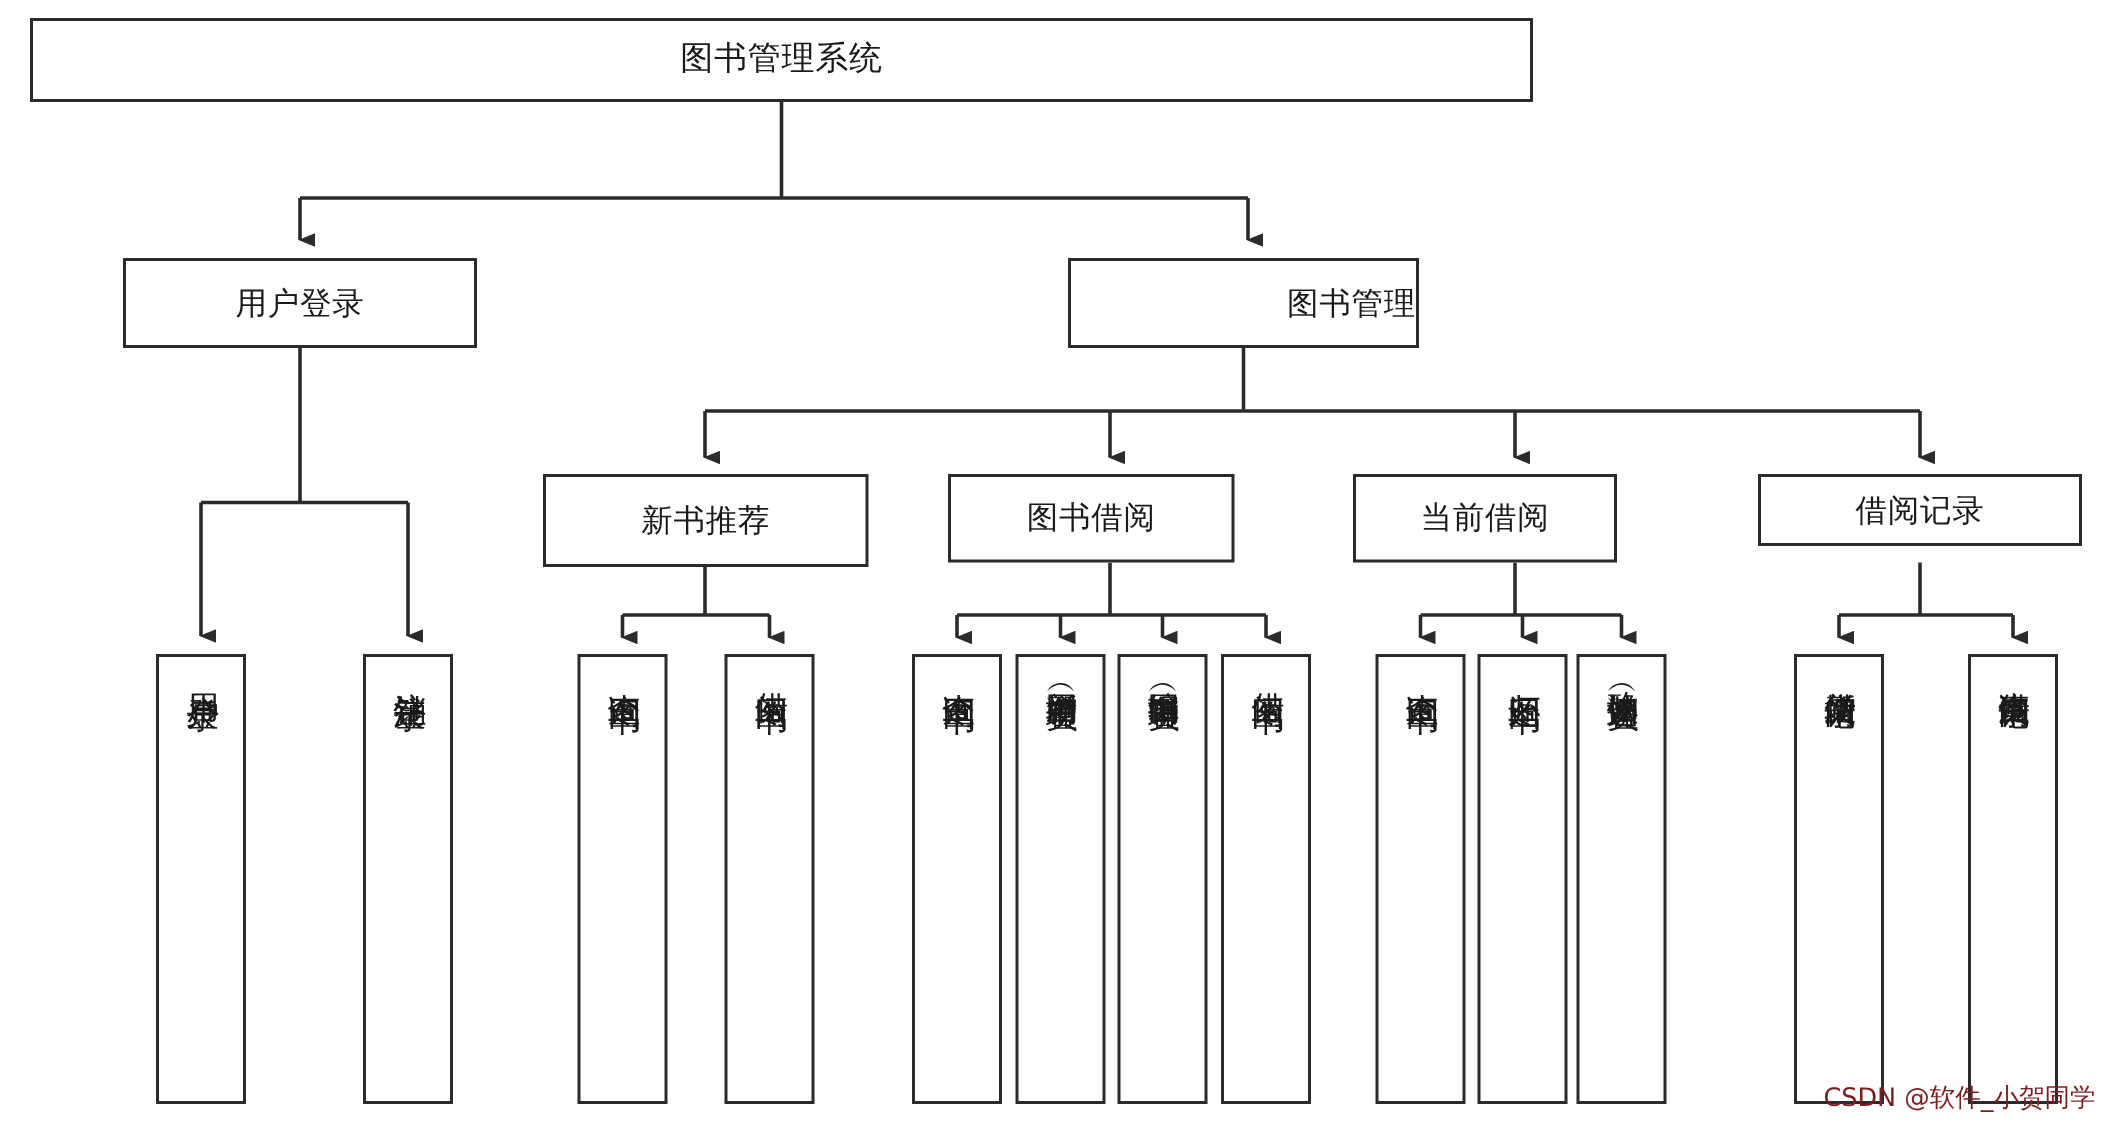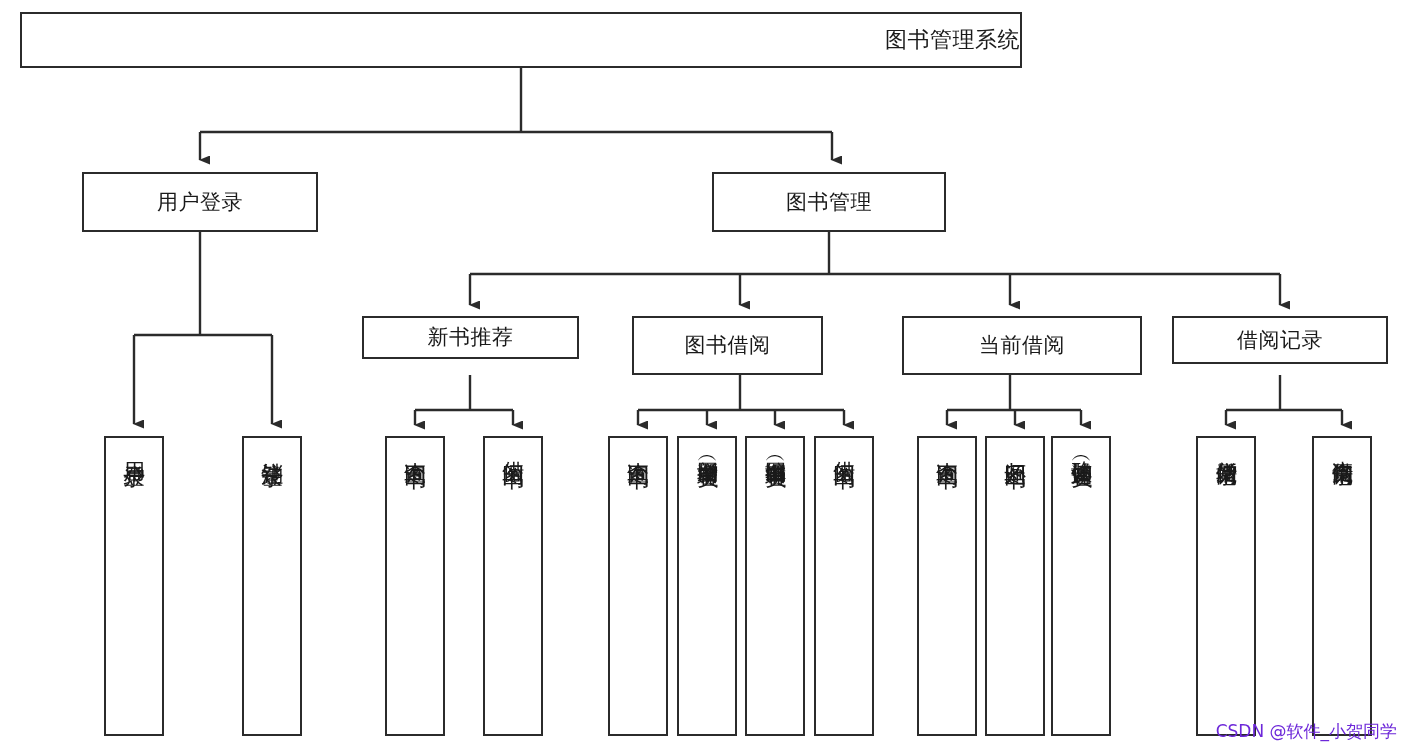--- a/index.html
+++ b/index.html
@@ -66,21 +66,21 @@
   }
   .node.vert.tall .label {
     font-size: 21px;
     letter-spacing: 1px;
   }
   .watermark {
     position: absolute;
     right: 8px;
     bottom: 4px;
     font-size: 17px;
-    color: #6d28d9;
+    color: #7f1d1d;
     white-space: nowrap;
     font-family: "DejaVu Sans", "Liberation Sans", sans-serif;
   }
 </style>
 </head>
 <body>
 
 <div id="canvas">
 
   <svg id="edges" viewBox="0 0 1405 747" xmlns="http://www.w3.org/2000/svg">
@@ -126,41 +126,41 @@
       <path d="M1015,410 L1015,425" marker-end="url(#arrowhead)"></path>
       <path d="M1081,410 L1081,425" marker-end="url(#arrowhead)"></path>
 
       <path d="M1280,375 L1280,410"></path>
       <path d="M1226,410 L1342,410"></path>
       <path d="M1226,410 L1226,425" marker-end="url(#arrowhead)"></path>
       <path d="M1342,410 L1342,425" marker-end="url(#arrowhead)"></path>
     </g>
   </svg>
 
-  <div class="node horiz root" style="left:20px; top:12px; width:1002px; height:56px;justify-content:flex-end;">
+  <div class="node horiz root" style="left:20px; top:12px; width:1002px; height:56px;">
     <span class="label">图书管理系统</span>
   </div>
 
   <div class="node horiz" style="left:82px; top:172px; width:236px; height:60px;">
     <span class="label">用户登录</span>
   </div>
 
-  <div class="node horiz" style="left:712px; top:172px; width:234px; height:60px;">
+  <div class="node horiz" style="left:712px; top:172px; width:234px; height:60px;justify-content:flex-end;">
     <span class="label">图书管理</span>
   </div>
 
-  <div class="node horiz" style="left:362px; top:316px; width:217px; height:43px;">
+  <div class="node horiz" style="left:362px; top:316px; width:217px; height:62px;">
     <span class="label">新书推荐</span>
   </div>
 
   <div class="node horiz" style="left:632px; top:316px; width:191px; height:59px;">
     <span class="label">图书借阅</span>
   </div>
 
-  <div class="node horiz" style="left:902px; top:316px; width:240px; height:59px;">
+  <div class="node horiz" style="left:902px; top:316px; width:176px; height:59px;">
     <span class="label">当前借阅</span>
   </div>
 
   <div class="node horiz" style="left:1172px; top:316px; width:216px; height:48px;">
     <span class="label">借阅记录</span>
   </div>
 
   <div class="node vert" style="left:104px; top:436px; width:60px; height:300px;">
     <span class="label">用户登录</span>
   </div>

